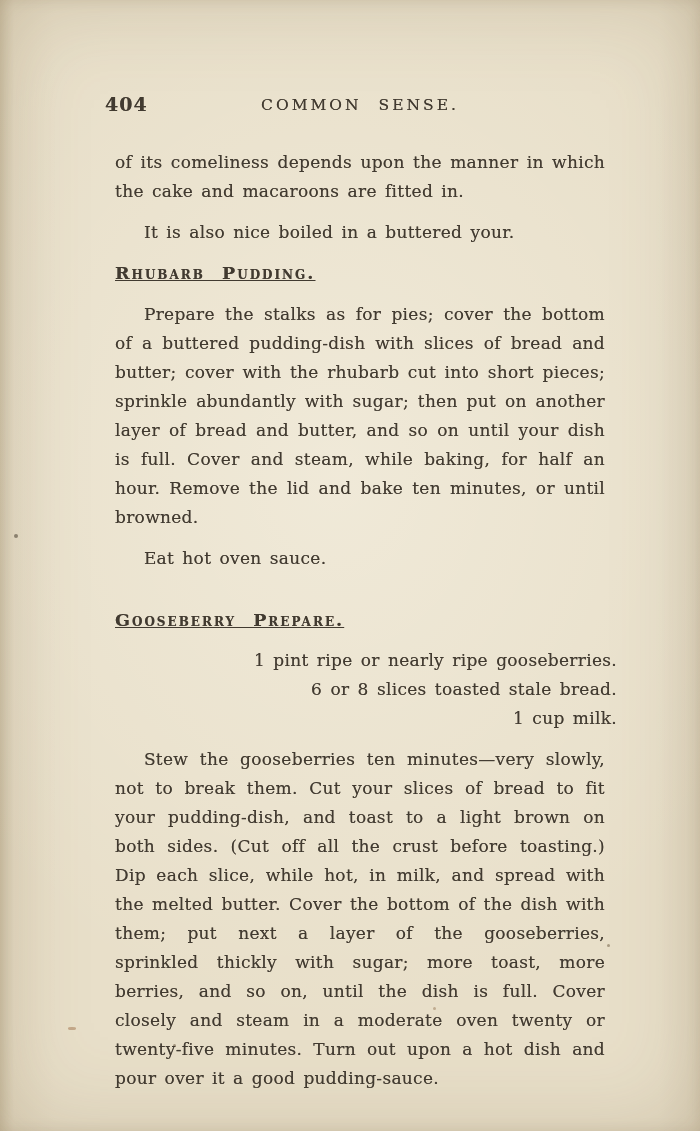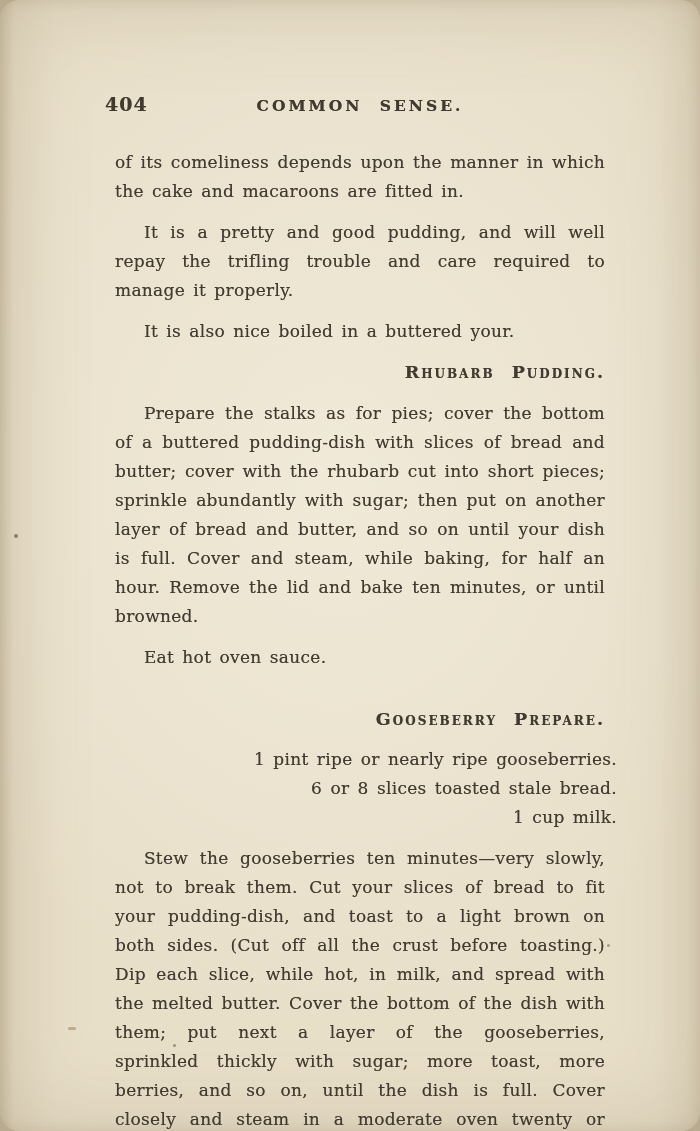--- a/index.html
+++ b/index.html
@@ -12,61 +12,60 @@
     width:700px;height:1131px;
     margin:0 auto;
     background:
       radial-gradient(ellipse 120% 90% at 48% 42%, rgba(255,253,245,.35) 0%, rgba(255,253,245,0) 55%),
       linear-gradient(90deg, #d6cbb1 0%, #e4dac3 2%, var(--paper) 8%, var(--paper) 94%, #e0d6bf 100%),
       var(--paper);
     box-shadow: inset 0 0 90px rgba(122,100,66,.22), inset 0 0 14px rgba(122,100,66,.18);
     overflow:hidden;
     color:var(--ink);
     font-family:"DejaVu Serif","Liberation Serif",serif;
-    border-radius:20px;
   }
   
   .speck{position:absolute;border-radius:50%;pointer-events:none;}
   .speck.s1{left:14px;top:534px;width:4px;height:4px;background:rgba(70,60,45,.55);}
   .speck.s2{left:68px;top:1027px;width:8px;height:3px;background:rgba(150,100,60,.45);border-radius:40%;}
   .speck.s3{left:173px;top:1044px;width:3px;height:3px;background:rgba(90,70,45,.5);}
   .speck.s4{left:607px;top:944px;width:3px;height:3px;background:rgba(90,70,45,.45);}
   .speck.s5{left:433px;top:1007px;width:3px;height:3px;background:rgba(130,95,60,.4);}
 
   .pagehead{
     position:absolute;left:103px;top:93px;width:514px;height:24px;
   }
   .pageno{
     position:absolute;left:2px;top:0;
     font-size:19px;font-weight:bold;letter-spacing:1px;
     text-shadow:0 0 .6px rgba(60,50,40,.7);
   }
   .runtitle{
     position:absolute;left:0;right:0;top:3px;
     text-align:center;
-    font-size:15.5px;font-weight:bold;
+    font-size:15.5px;font-weight:normal;
     letter-spacing:3px;word-spacing:9px;
     text-shadow:0 0 .6px rgba(60,50,40,.7);
   }
   .content{
     position:absolute;left:103px;top:136px;width:514px;
     font-size:17px;line-height:29px;
     letter-spacing:.3px;word-spacing:2.5px;
     text-align:justify;
     text-shadow:0 0 .5px rgba(60,50,40,.55);
   }
   .content p{margin:12px;}
   .indent{text-indent:1.7em;}
   .recipe-head{
     margin:27px 0 13px 0;
-    text-align:right;text-indent:0;
+    text-align:left;text-indent:0;
     font-variant:small-caps;
     font-weight:600;
     font-size:17.5px;
-    letter-spacing:2px;word-spacing:9px;
+    letter-spacing:2px;word-spacing:9px;text-decoration:underline;
   }
   .recipe-head.goose{margin-top:33px;margin-bottom:11px;}
   .ingredients{
     padding-left:92px;
     text-align:right;
     margin-bottom:12px;
   }
   .ingredients div{white-space:pre;}
 </style>
 </head>
@@ -81,21 +80,20 @@
   <span class="speck s5"></span>
 
   <div class="pagehead">
     <span class="pageno">404</span>
     <span class="runtitle">COMMON SENSE.</span>
   </div>
 
   <div class="content">
 
     <p>of its comeliness depends upon the manner in which the cake and macaroons are fitted in.</p>
-    <p class="indent">It is a pretty and good pudding, and will well repay the trifling trouble and care required to manage it properly.</p>
     <p class="indent">It is also nice boiled in a buttered your.</p>
 
     <p class="recipe-head">Rhubarb Pudding.</p>
     <p class="indent">Prepare the stalks as for pies; cover the bottom of a buttered pudding-dish with slices of bread and butter; cover with the rhubarb cut into short pieces; sprinkle abundantly with sugar; then put on another layer of bread and butter, and so on until your dish is full.  Cover and steam, while baking, for half an hour.  Remove the lid and bake ten minutes, or until browned.</p>
     <p class="indent">Eat hot oven sauce.</p>
 
     <p class="recipe-head goose">Gooseberry Prepare.</p>
     <div class="ingredients">
       <div>1 pint ripe or nearly ripe gooseberries.</div>
       <div>6 or 8 slices toasted stale bread.</div>

